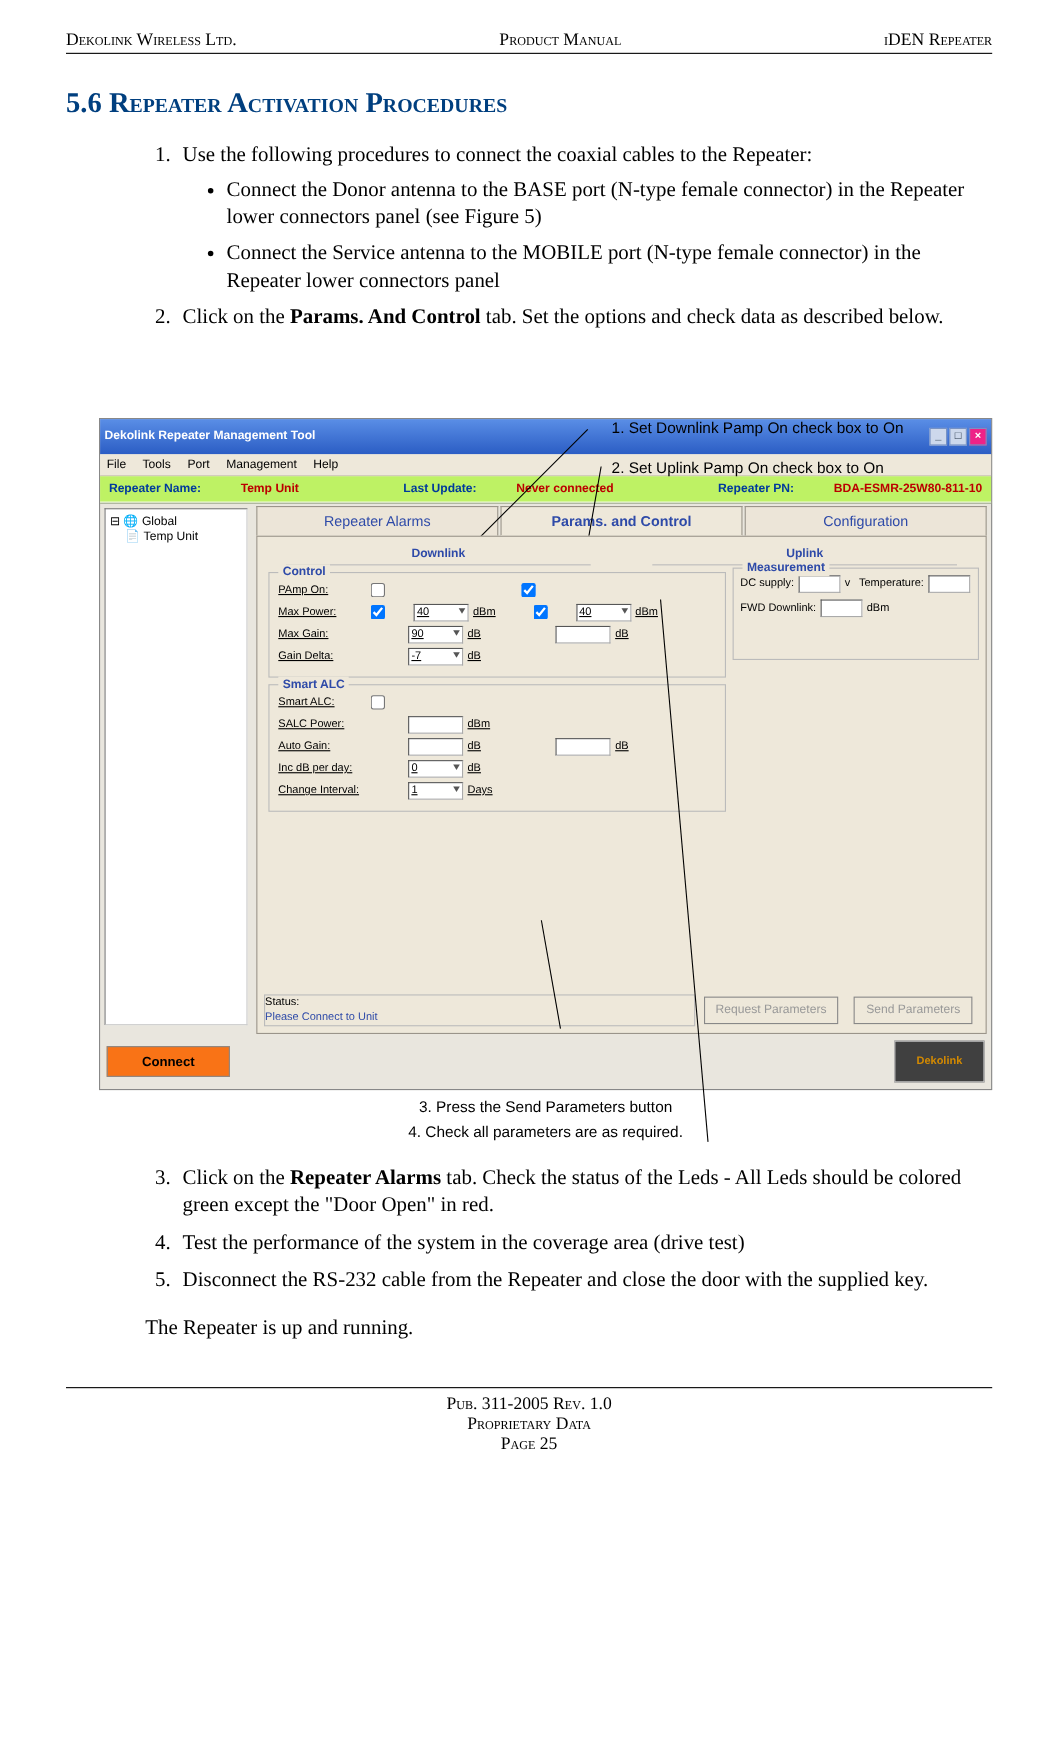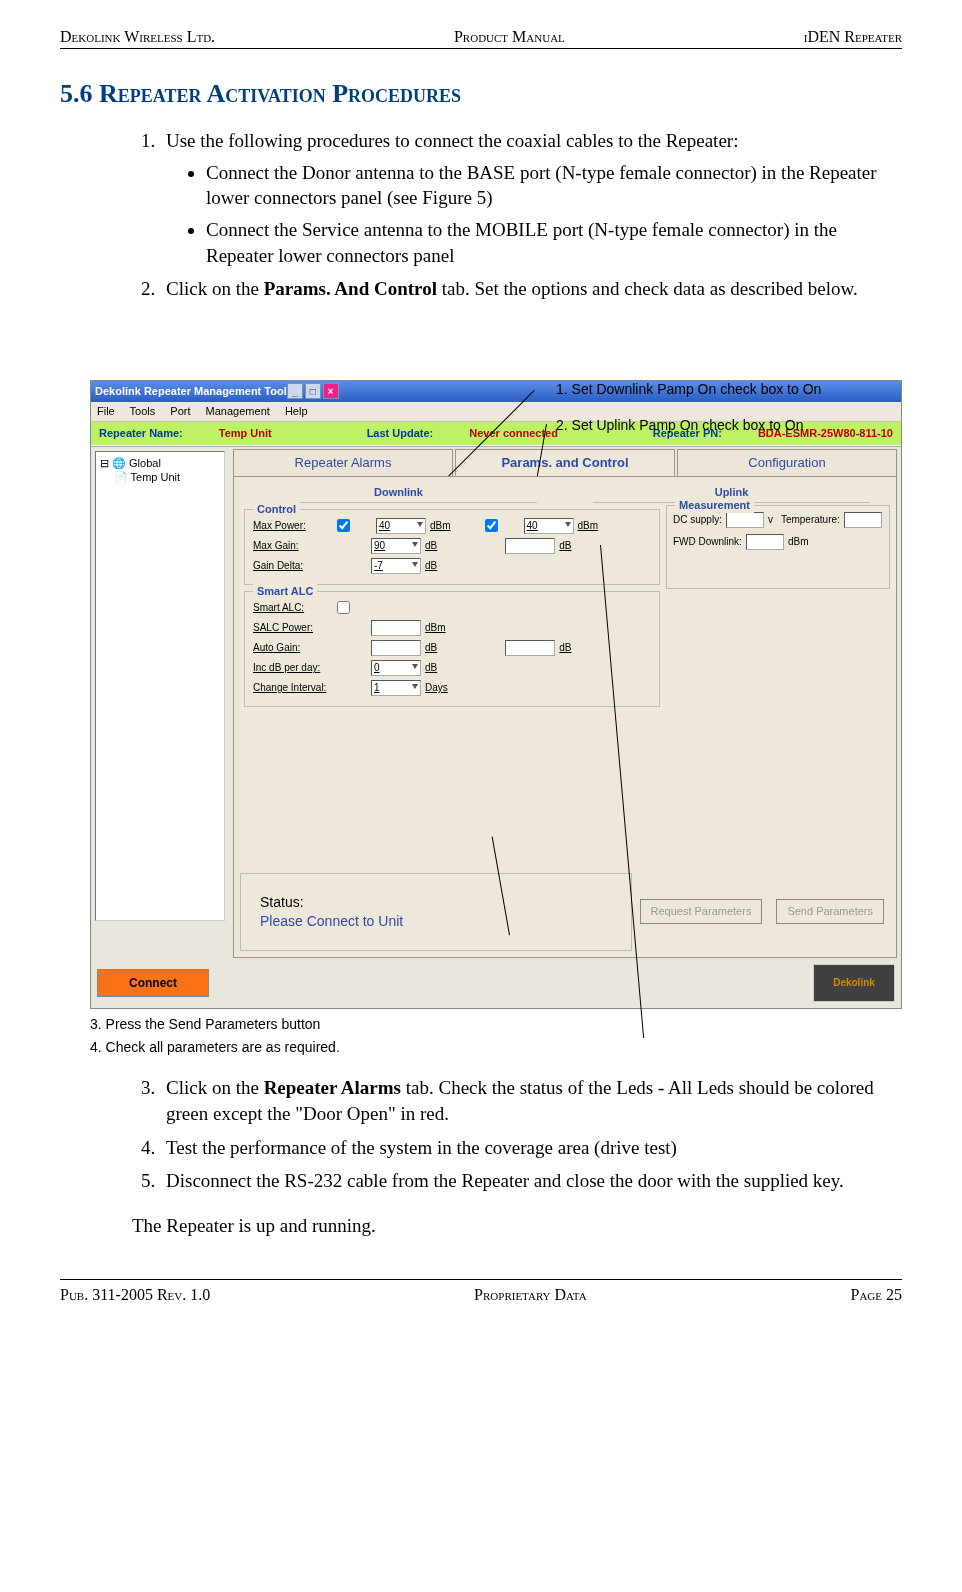--- a/index.html
+++ b/index.html
@@ -15,21 +15,21 @@
     box-sizing: border-box;
   }
   .page-header, .page-footer {
     display: flex;
     justify-content: space-between;
     font-size: 16px;
     font-variant: small-caps;
     text-align: center;
   }
   .page-header { border-bottom: 1px solid #000; padding-bottom: 2px; margin-bottom: 30px; }
-  .page-footer { border-top: 1px solid #000; padding-top: 6px; margin-top: 40px; }
+  .page-footer { border-top: 1px solid #000; padding-top: 6px; margin-top: 40px; flex-direction: column; }
   h2.section-title {
     color: #003f7f;
     font-size: 26px;
     font-weight: bold;
     font-variant: small-caps;
     margin: 0 0 14px 0;
   }
   .body-text { font-size: 19px; line-height: 1.35; }
   .intro { margin: 0 0 14px 72px; }
   ol.main-list { margin-left: 72px; padding-left: 28px; }
@@ -43,22 +43,22 @@
   .screenshot-wrap { position: relative; margin: 8px 0 8px 30px; font-family: Tahoma, Arial, sans-serif; font-size: 11px; color: #000; }
   .annotation { position: absolute; font-size: 14px; }
   .ann-line-d { position: absolute; background: #000; width:1px; transform-origin: top left; }
   .app-window {
     margin-top: 78px;
     width: 810px;
     border: 1px solid #888;
     background: #e9e6de;
   }
   .titlebar {
-    display: flex; align-items: center; justify-content: flex-start;
-    height: 21px; background: linear-gradient(#5a8ee6,#2b5dc4); color:#fff; font-weight:bold; padding:0 4px;
+    display: flex; align-items: center; justify-content: space-between;
+    height: 32px; background: linear-gradient(#5a8ee6,#2b5dc4); color:#fff; font-weight:bold; padding:0 4px;
     font-size: 11px;
   }
   .ctrlbox { display:flex; gap:2px; }
   .ctrlbox span { display:inline-flex; width:14px; height:14px; background:#cdd8ec; border:1px solid #7792c4; align-items:center; justify-content:center; font-size:10px; color:#234; }
   .ctrlbox .close-x { background:#e28; color:#fff; }
   .menubar { background:#eee8da; padding:2px 6px; font-size:11px; border-bottom:1px solid #ccc5b4; }
   .menubar span { margin-right:12px; }
   .info-row { display:flex; padding:4px 8px; border-bottom:2px ridge #fff; gap:36px; font-size:11px; align-items:center; background:#bef264; }
   .info-row .lbl { color:#003a9c; font-weight:bold; }
   .info-row .val-red { color:#b00; font-weight:bold; }
@@ -82,29 +82,29 @@
   .ctrl-row .cb { margin-right:10px; }
   .ctrl-row .inp { display:inline-block; width:44px; height:14px; background:#fff; border:1px inset #aaa; font-size:10px; padding:0 2px; margin-right:4px;margin-left:16px; }
   .ctrl-row .dd { position:relative; }
   .ctrl-row .dd:after { content:""; position:absolute; right:2px; top:3px; border-left:3px solid transparent; border-right:3px solid transparent; border-top:5px solid #555; }
   .ctrl-row .unit { margin-right:30px; }
   .meas-box { position:absolute; right:6px; top:28px; width:210px; border:1px solid #bbb; padding:6px; height:70px; }
   .meas-box .group-title { top:-8px; }
   .meas-row { display:flex; gap:4px; align-items:center; font-size:10px; margin-bottom:6px; }
   .meas-row .inp { display:inline-block; width:36px; height:14px; background:#fff; border:1px inset #aaa; }
   .status-bar { display:flex; align-items:center; gap:8px; margin-top:160px; }
-  .status-inner { flex:1; border:1px solid #bbb; padding:19px; font-size:14px; }
+  .status-inner { flex:1; border:1px solid #bbb; padding:0; font-size:10px; }
   .status-inner .lbl { display:block; }
   .status-val { color:#2e4aa8; }
   .btn { display:inline-block; border:1px solid #888; background:#f2f0e8; padding:4px 10px; font-size:11px; margin-right:6px; }
   .btn.disabled { color:#999; background:#eee8da; }
   .bottom-row { display:flex; align-items:center; padding:6px; gap:10px; }
   .connect-btn { width:110px; height:26px; display:flex; align-items:center; justify-content:center; border:1px solid #888; background:#f97316; font-weight:bold; font-size:12px; }
   .logo-box { margin-left:auto; width:80px; height:36px; background:#404040; border:1px solid #ccc; display:flex; align-items:center; justify-content:center; color:#d48a00; font-weight:bold; font-size:10px; }
-  .below-annot { text-align:left; font-size:14px; margin-top:6px; font-family: Tahoma, Arial, sans-serif; }
+  .below-annot { text-align:center; font-size:14px; margin-top:6px; font-family: Tahoma, Arial, sans-serif; }
   .below-annot div { margin-top: 4px; }
 </style>
 </head>
 <body>
 
 <div class="page">
 
   <div class="page-header">
     <span>Dekolink Wireless Ltd.</span>
     <span>Product Manual</span>
@@ -177,20 +177,26 @@
               <div class="sub-headers">
                 <div class="sub-col">Downlink</div>
                 <div class="sub-col">Uplink</div>
               </div>
 
               <div style="display:flex; gap:6px;">
                 <div style="flex:1;text-decoration:underline;">
                   <div class="group-box">
                     <span class="group-title">Control</span>
                     <div class="ctrl-row">
+                      <span class="rlabel">PAmp On:</span>
+                      <input type="checkbox" class="cb" style="">
+                      <span style="width:110px;"></span>
+                      <input type="checkbox" class="cb" checked="" style="">
+                    </div>
+                    <div class="ctrl-row">
                       <span class="rlabel">Max Power:</span>
                       <input type="checkbox" class="cb" checked="" style="">
                       <span class="inp dd">40</span>
                       <span class="unit">dBm</span>
                       <input type="checkbox" class="cb" checked="" style="">
                       <span class="inp dd">40</span>
                       <span>dBm</span>
                     </div>
                     <div class="ctrl-row">
                       <span class="rlabel">Max Gain:</span>

